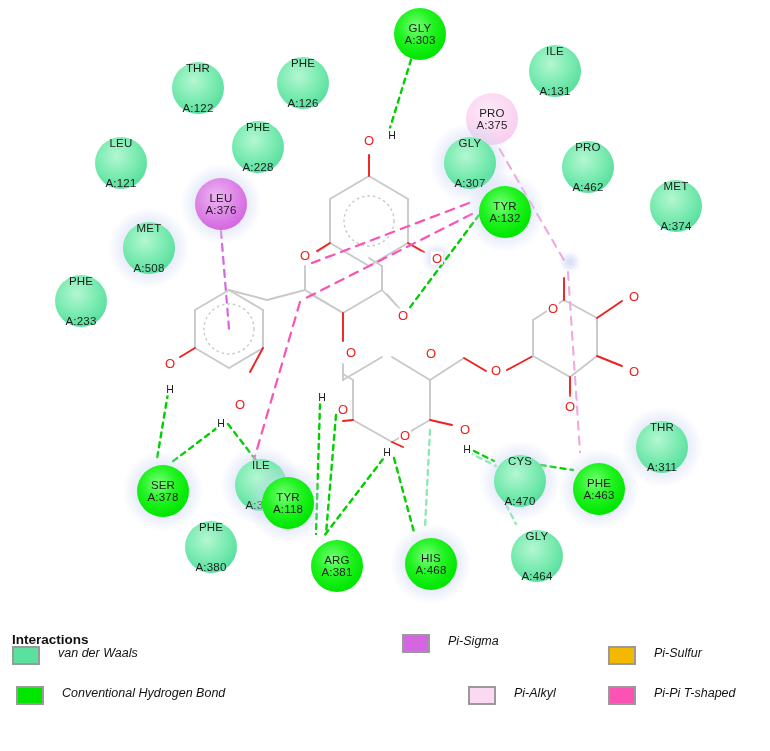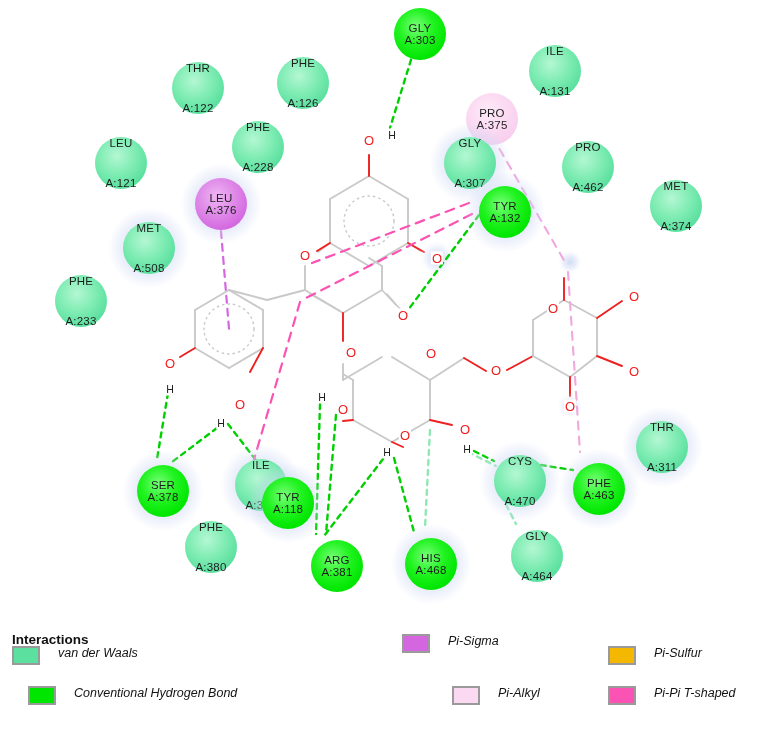--- a/index.html
+++ b/index.html
@@ -390,29 +390,29 @@
     </div>
 </div>
 
 <div id="legend">
   <div id="legend-title">Interactions</div>
   <div id="legend-items">
       <div class="legend-item" style="left: 12px; top: 36px;">
         <span class="swatch" style="background: rgb(92, 224, 160);"></span>
         <span class="legend-label">van der Waals</span>
       </div>
-      <div class="legend-item" style="left: 28px; top: 76px;">
+      <div class="legend-item" style="left: 16px; top: 76px;">
         <span class="swatch" style="background: rgb(0, 230, 0);"></span>
         <span class="legend-label">Conventional Hydrogen Bond</span>
       </div>
       <div class="legend-item" style="left: 402px; top: 24px;">
         <span class="swatch" style="background: rgb(212, 103, 224);"></span>
         <span class="legend-label">Pi-Sigma</span>
       </div>
-      <div class="legend-item" style="left: 408px; top: 76px; padding-left: 44px;">
+      <div class="legend-item" style="left: 424px; top: 76px; padding-left: 44px;">
         <span class="swatch" style="background: rgb(251, 217, 242);"></span>
         <span class="legend-label">Pi-Alkyl</span>
       </div>
       <div class="legend-item" style="left: 608px; top: 36px;">
         <span class="swatch" style="background: rgb(245, 184, 0);"></span>
         <span class="legend-label">Pi-Sulfur</span>
       </div>
       <div class="legend-item" style="left: 608px; top: 76px;">
         <span class="swatch" style="background: rgb(250, 83, 180);"></span>
         <span class="legend-label">Pi-Pi T-shaped</span>

